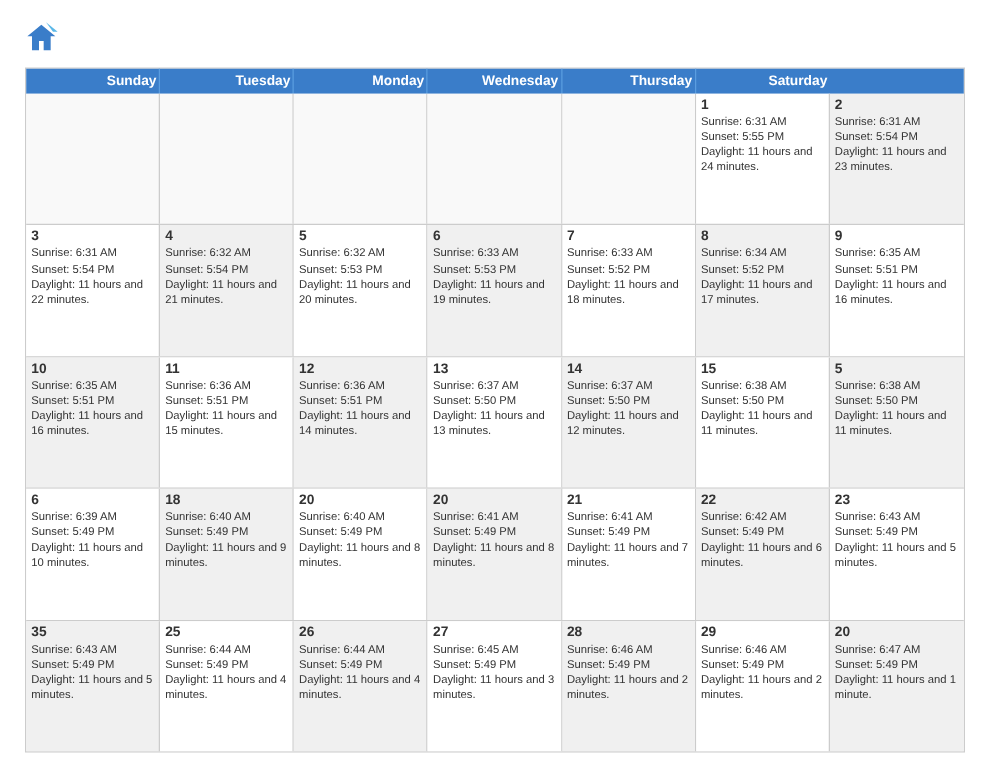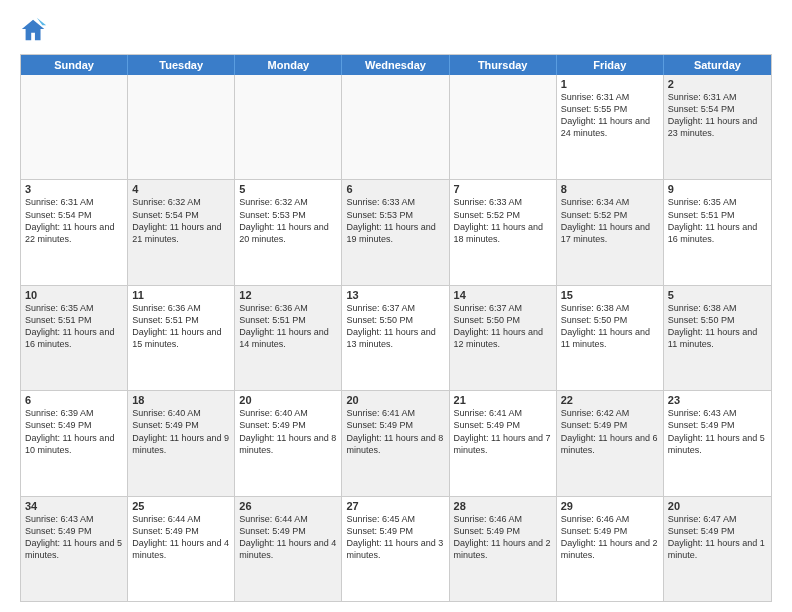--- a/index.html
+++ b/index.html
@@ -62,22 +62,22 @@
     }
     .cal-header {
       display: grid;
       grid-template-columns: repeat(7, 1fr);
       background: #3a7dc9;
     }
     .cal-header-cell {
       color: #fff;
       font-size: 11px;
       font-weight: bold;
-      padding: 4px 18px;
-      text-align: center;
+      padding: 4px 2px;
+      text-align: right;
       border-right: 1px solid #5a9de0;
     }
     .cal-header-cell:last-child { border-right: none; }
     .cal-body {
       flex: 1;
       display: flex;
       flex-direction: column;
     }
     .cal-row {
       display: grid;
@@ -131,21 +131,20 @@
     </div>
   </div>
 
   <div class="calendar">
     <div class="cal-header">
     <div class="cal-header-cell">Sunday</div>
         <div class="cal-header-cell">Tuesday</div>
         <div class="cal-header-cell">Monday</div>
         <div class="cal-header-cell">Wednesday</div>
         <div class="cal-header-cell">Thursday</div>
-        <div class="cal-header-cell">Friday</div>
         <div class="cal-header-cell">Saturday</div>
       </div>
     <div class="cal-body">
     <div class="cal-row">
           <div class="cal-cell empty"></div>
           <div class="cal-cell empty"></div>
           <div class="cal-cell empty"></div>
           <div class="cal-cell empty"></div>
           <div class="cal-cell empty"></div>
           <div class="cal-cell">
@@ -288,21 +287,21 @@
           </div>
           <div class="cal-cell">
             <span class="day-num">23</span>
             <div class="cell-text" style="white-space: pre-line;">Sunrise: 6:43 AM
 Sunset: 5:49 PM
 Daylight: 11 hours and 5 minutes.</div>
           </div>
         </div>
         <div class="cal-row">
           <div class="cal-cell shaded">
-            <span class="day-num">34</span>
+            <span class="day-num">35</span>
             <div class="cell-text" style="white-space: pre-line;">Sunrise: 6:43 AM
 Sunset: 5:49 PM
 Daylight: 11 hours and 5 minutes.</div>
           </div>
           <div class="cal-cell">
             <span class="day-num">25</span>
             <div class="cell-text" style="white-space: pre-line;">Sunrise: 6:44 AM
 Sunset: 5:49 PM
 Daylight: 11 hours and 4 minutes.</div>
           </div>

